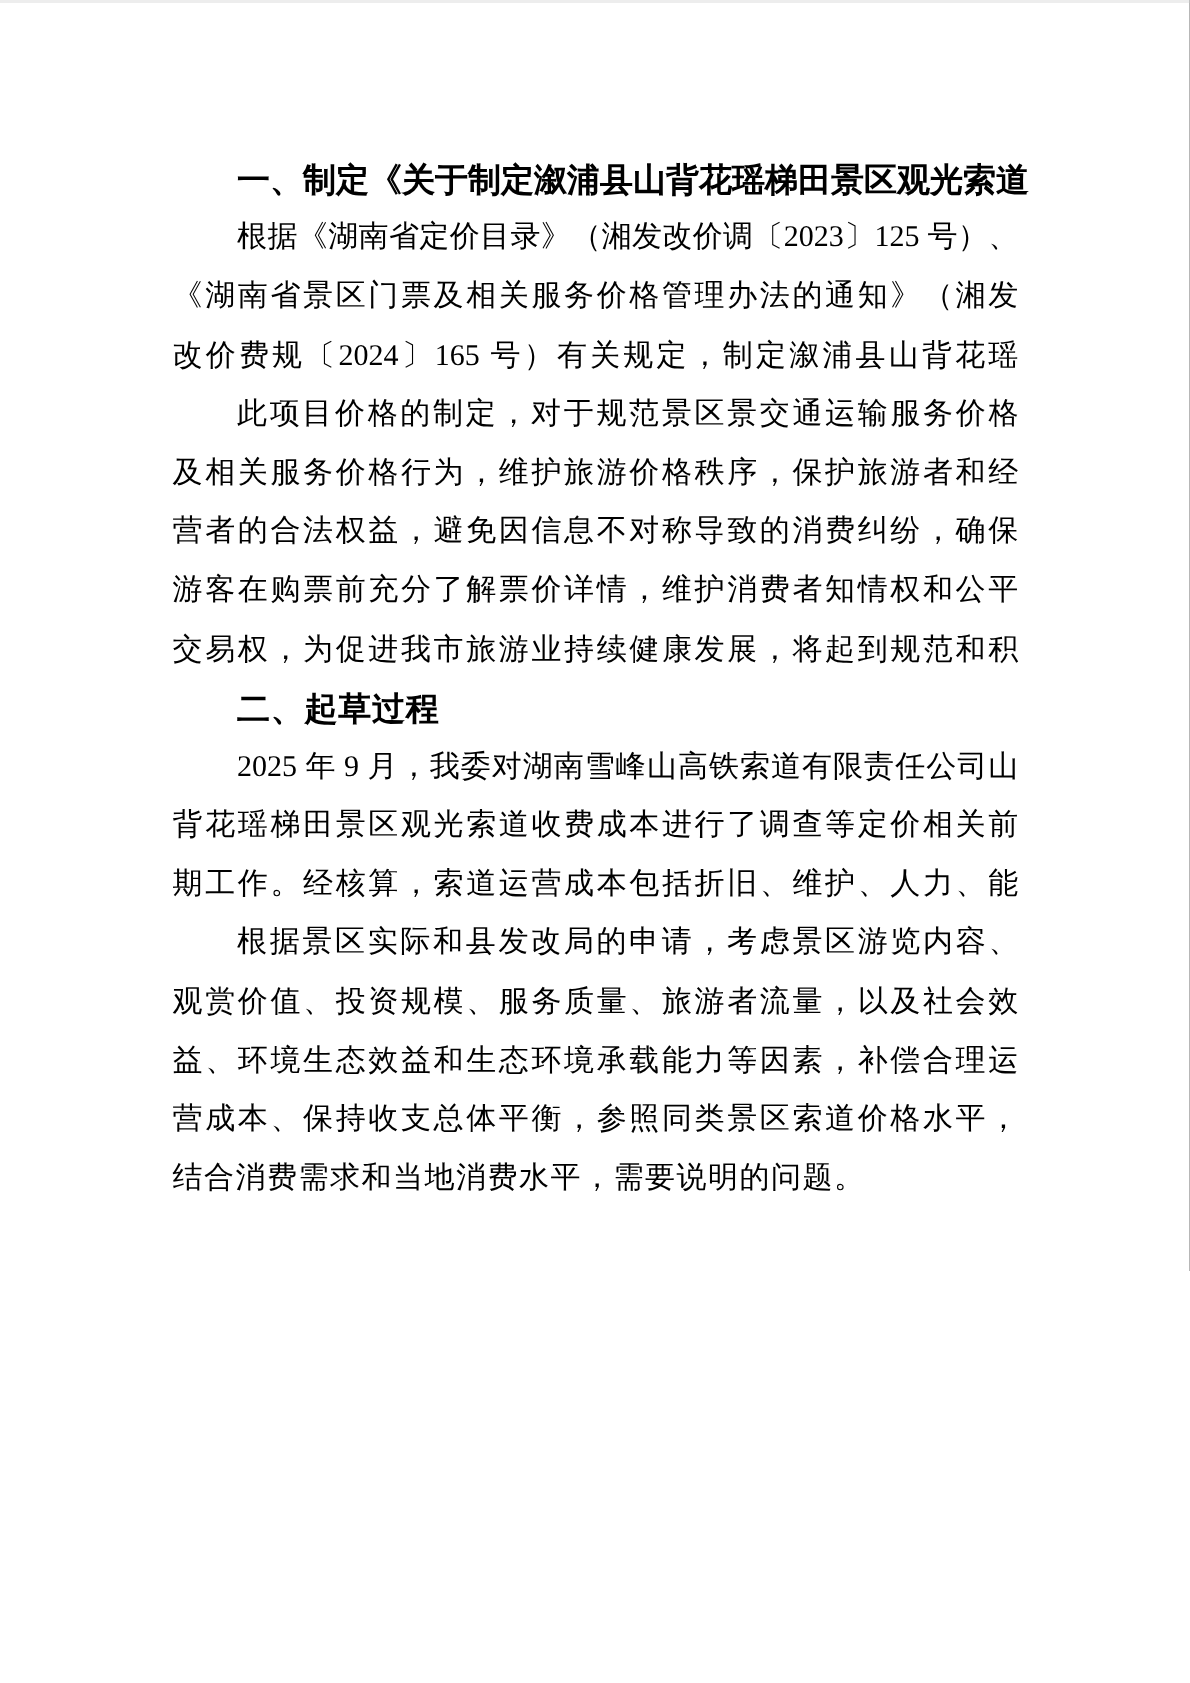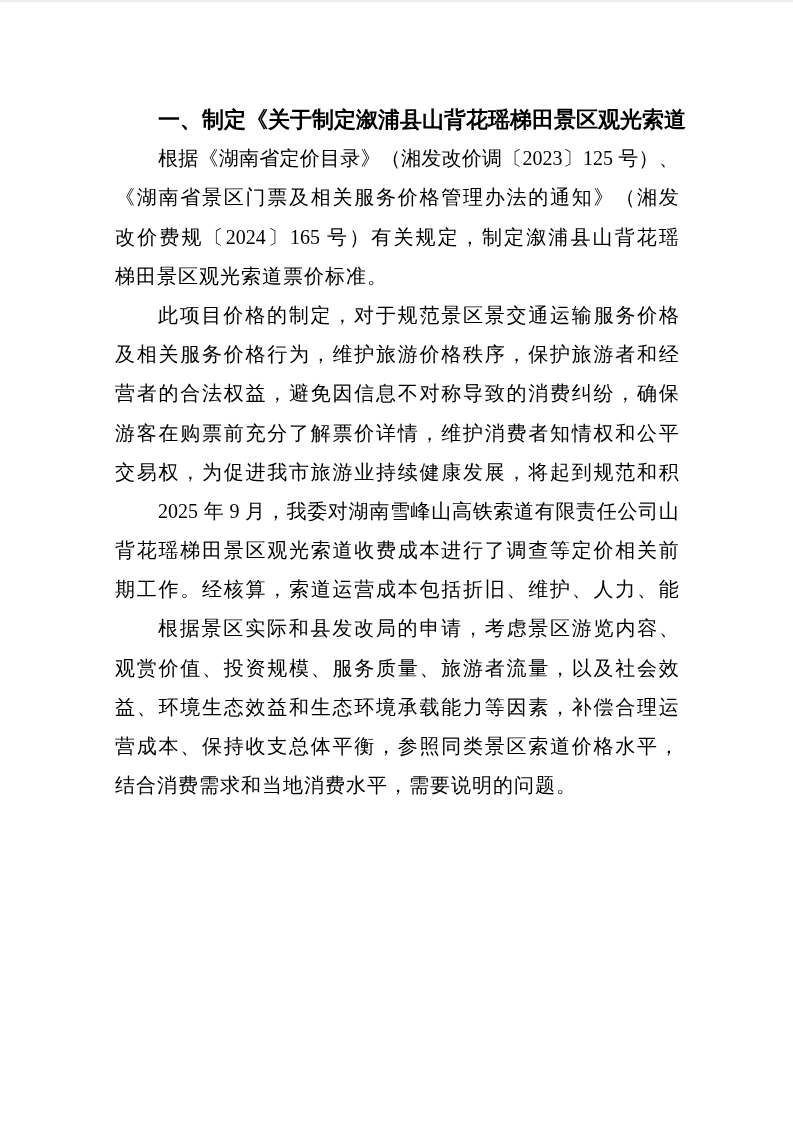--- a/index.html
+++ b/index.html
@@ -61,28 +61,30 @@
 <div class="page">
   <div class="page-top-edge"></div>
   <div class="doc-body">
       <div class="block heading">
         <div class="line indent justify"><span class="tok">一</span><span class="tok">、</span><span class="tok">制</span><span class="tok">定</span><span class="tok">《</span><span class="tok">关</span><span class="tok">于</span><span class="tok">制</span><span class="tok">定</span><span class="tok">溆</span><span class="tok">浦</span><span class="tok">县</span><span class="tok">山</span><span class="tok">背</span><span class="tok">花</span><span class="tok">瑶</span><span class="tok">梯</span><span class="tok">田</span><span class="tok">景</span><span class="tok">区</span><span class="tok">观</span><span class="tok">光</span><span class="tok">索</span><span class="tok">道</span></div>
       </div>
       <div class="block paragraph">
         <div class="line indent justify"><span class="tok">根</span><span class="tok">据</span><span class="tok">《</span><span class="tok">湖</span><span class="tok">南</span><span class="tok">省</span><span class="tok">定</span><span class="tok">价</span><span class="tok">目</span><span class="tok">录</span><span class="tok">》</span><span class="tok">（</span><span class="tok">湘</span><span class="tok">发</span><span class="tok">改</span><span class="tok">价</span><span class="tok">调</span><span class="tok">〔</span><span class="tok">2023</span><span class="tok">〕</span><span class="tok">125 </span><span class="tok">号</span><span class="tok">）</span><span class="tok">、</span></div>
         <div class="line justify"><span class="tok">《</span><span class="tok">湖</span><span class="tok">南</span><span class="tok">省</span><span class="tok">景</span><span class="tok">区</span><span class="tok">门</span><span class="tok">票</span><span class="tok">及</span><span class="tok">相</span><span class="tok">关</span><span class="tok">服</span><span class="tok">务</span><span class="tok">价</span><span class="tok">格</span><span class="tok">管</span><span class="tok">理</span><span class="tok">办</span><span class="tok">法</span><span class="tok">的</span><span class="tok">通</span><span class="tok">知</span><span class="tok">》</span><span class="tok">（</span><span class="tok">湘</span><span class="tok">发</span></div>
         <div class="line justify"><span class="tok">改</span><span class="tok">价</span><span class="tok">费</span><span class="tok">规</span><span class="tok">〔</span><span class="tok">2024</span><span class="tok">〕</span><span class="tok">165 </span><span class="tok">号</span><span class="tok">）</span><span class="tok">有</span><span class="tok">关</span><span class="tok">规</span><span class="tok">定</span><span class="tok">，</span><span class="tok">制</span><span class="tok">定</span><span class="tok">溆</span><span class="tok">浦</span><span class="tok">县</span><span class="tok">山</span><span class="tok">背</span><span class="tok">花</span><span class="tok">瑶</span></div>
-        <div class="line">梯田景区观光索道票价标准。</div>
       </div>
       <div class="block paragraph">
         <div class="line indent justify"><span class="tok">此</span><span class="tok">项</span><span class="tok">目</span><span class="tok">价</span><span class="tok">格</span><span class="tok">的</span><span class="tok">制</span><span class="tok">定</span><span class="tok">，</span><span class="tok">对</span><span class="tok">于</span><span class="tok">规</span><span class="tok">范</span><span class="tok">景</span><span class="tok">区</span><span class="tok">景</span><span class="tok">交</span><span class="tok">通</span><span class="tok">运</span><span class="tok">输</span><span class="tok">服</span><span class="tok">务</span><span class="tok">价</span><span class="tok">格</span></div>
         <div class="line justify"><span class="tok">及</span><span class="tok">相</span><span class="tok">关</span><span class="tok">服</span><span class="tok">务</span><span class="tok">价</span><span class="tok">格</span><span class="tok">行</span><span class="tok">为</span><span class="tok">，</span><span class="tok">维</span><span class="tok">护</span><span class="tok">旅</span><span class="tok">游</span><span class="tok">价</span><span class="tok">格</span><span class="tok">秩</span><span class="tok">序</span><span class="tok">，</span><span class="tok">保</span><span class="tok">护</span><span class="tok">旅</span><span class="tok">游</span><span class="tok">者</span><span class="tok">和</span><span class="tok">经</span></div>
         <div class="line justify"><span class="tok">营</span><span class="tok">者</span><span class="tok">的</span><span class="tok">合</span><span class="tok">法</span><span class="tok">权</span><span class="tok">益</span><span class="tok">，</span><span class="tok">避</span><span class="tok">免</span><span class="tok">因</span><span class="tok">信</span><span class="tok">息</span><span class="tok">不</span><span class="tok">对</span><span class="tok">称</span><span class="tok">导</span><span class="tok">致</span><span class="tok">的</span><span class="tok">消</span><span class="tok">费</span><span class="tok">纠</span><span class="tok">纷</span><span class="tok">，</span><span class="tok">确</span><span class="tok">保</span></div>
         <div class="line justify"><span class="tok">游</span><span class="tok">客</span><span class="tok">在</span><span class="tok">购</span><span class="tok">票</span><span class="tok">前</span><span class="tok">充</span><span class="tok">分</span><span class="tok">了</span><span class="tok">解</span><span class="tok">票</span><span class="tok">价</span><span class="tok">详</span><span class="tok">情</span><span class="tok">，</span><span class="tok">维</span><span class="tok">护</span><span class="tok">消</span><span class="tok">费</span><span class="tok">者</span><span class="tok">知</span><span class="tok">情</span><span class="tok">权</span><span class="tok">和</span><span class="tok">公</span><span class="tok">平</span></div>
         <div class="line justify"><span class="tok">交</span><span class="tok">易</span><span class="tok">权</span><span class="tok">，</span><span class="tok">为</span><span class="tok">促</span><span class="tok">进</span><span class="tok">我</span><span class="tok">市</span><span class="tok">旅</span><span class="tok">游</span><span class="tok">业</span><span class="tok">持</span><span class="tok">续</span><span class="tok">健</span><span class="tok">康</span><span class="tok">发</span><span class="tok">展</span><span class="tok">，</span><span class="tok">将</span><span class="tok">起</span><span class="tok">到</span><span class="tok">规</span><span class="tok">范</span><span class="tok">和</span><span class="tok">积</span></div>
+      </div>
+      <div class="block heading">
+        <div class="line indent">二、起草过程</div>
       </div>
       <div class="block paragraph">
         <div class="line indent justify"><span class="tok">2025 </span><span class="tok">年</span><span class="tok"> 9 </span><span class="tok">月</span><span class="tok">，</span><span class="tok">我</span><span class="tok">委</span><span class="tok">对</span><span class="tok">湖</span><span class="tok">南</span><span class="tok">雪</span><span class="tok">峰</span><span class="tok">山</span><span class="tok">高</span><span class="tok">铁</span><span class="tok">索</span><span class="tok">道</span><span class="tok">有</span><span class="tok">限</span><span class="tok">责</span><span class="tok">任</span><span class="tok">公</span><span class="tok">司</span><span class="tok">山</span></div>
         <div class="line justify"><span class="tok">背</span><span class="tok">花</span><span class="tok">瑶</span><span class="tok">梯</span><span class="tok">田</span><span class="tok">景</span><span class="tok">区</span><span class="tok">观</span><span class="tok">光</span><span class="tok">索</span><span class="tok">道</span><span class="tok">收</span><span class="tok">费</span><span class="tok">成</span><span class="tok">本</span><span class="tok">进</span><span class="tok">行</span><span class="tok">了</span><span class="tok">调</span><span class="tok">查</span><span class="tok">等</span><span class="tok">定</span><span class="tok">价</span><span class="tok">相</span><span class="tok">关</span><span class="tok">前</span></div>
         <div class="line justify"><span class="tok">期</span><span class="tok">工</span><span class="tok">作</span><span class="tok">。</span><span class="tok">经</span><span class="tok">核</span><span class="tok">算</span><span class="tok">，</span><span class="tok">索</span><span class="tok">道</span><span class="tok">运</span><span class="tok">营</span><span class="tok">成</span><span class="tok">本</span><span class="tok">包</span><span class="tok">括</span><span class="tok">折</span><span class="tok">旧</span><span class="tok">、</span><span class="tok">维</span><span class="tok">护</span><span class="tok">、</span><span class="tok">人</span><span class="tok">力</span><span class="tok">、</span><span class="tok">能</span></div>
       </div>
       <div class="block paragraph">
         <div class="line indent justify"><span class="tok">根</span><span class="tok">据</span><span class="tok">景</span><span class="tok">区</span><span class="tok">实</span><span class="tok">际</span><span class="tok">和</span><span class="tok">县</span><span class="tok">发</span><span class="tok">改</span><span class="tok">局</span><span class="tok">的</span><span class="tok">申</span><span class="tok">请</span><span class="tok">，</span><span class="tok">考</span><span class="tok">虑</span><span class="tok">景</span><span class="tok">区</span><span class="tok">游</span><span class="tok">览</span><span class="tok">内</span><span class="tok">容</span><span class="tok">、</span></div>
         <div class="line justify"><span class="tok">观</span><span class="tok">赏</span><span class="tok">价</span><span class="tok">值</span><span class="tok">、</span><span class="tok">投</span><span class="tok">资</span><span class="tok">规</span><span class="tok">模</span><span class="tok">、</span><span class="tok">服</span><span class="tok">务</span><span class="tok">质</span><span class="tok">量</span><span class="tok">、</span><span class="tok">旅</span><span class="tok">游</span><span class="tok">者</span><span class="tok">流</span><span class="tok">量</span><span class="tok">，</span><span class="tok">以</span><span class="tok">及</span><span class="tok">社</span><span class="tok">会</span><span class="tok">效</span></div>
         <div class="line justify"><span class="tok">益</span><span class="tok">、</span><span class="tok">环</span><span class="tok">境</span><span class="tok">生</span><span class="tok">态</span><span class="tok">效</span><span class="tok">益</span><span class="tok">和</span><span class="tok">生</span><span class="tok">态</span><span class="tok">环</span><span class="tok">境</span><span class="tok">承</span><span class="tok">载</span><span class="tok">能</span><span class="tok">力</span><span class="tok">等</span><span class="tok">因</span><span class="tok">素</span><span class="tok">，</span><span class="tok">补</span><span class="tok">偿</span><span class="tok">合</span><span class="tok">理</span><span class="tok">运</span></div>

